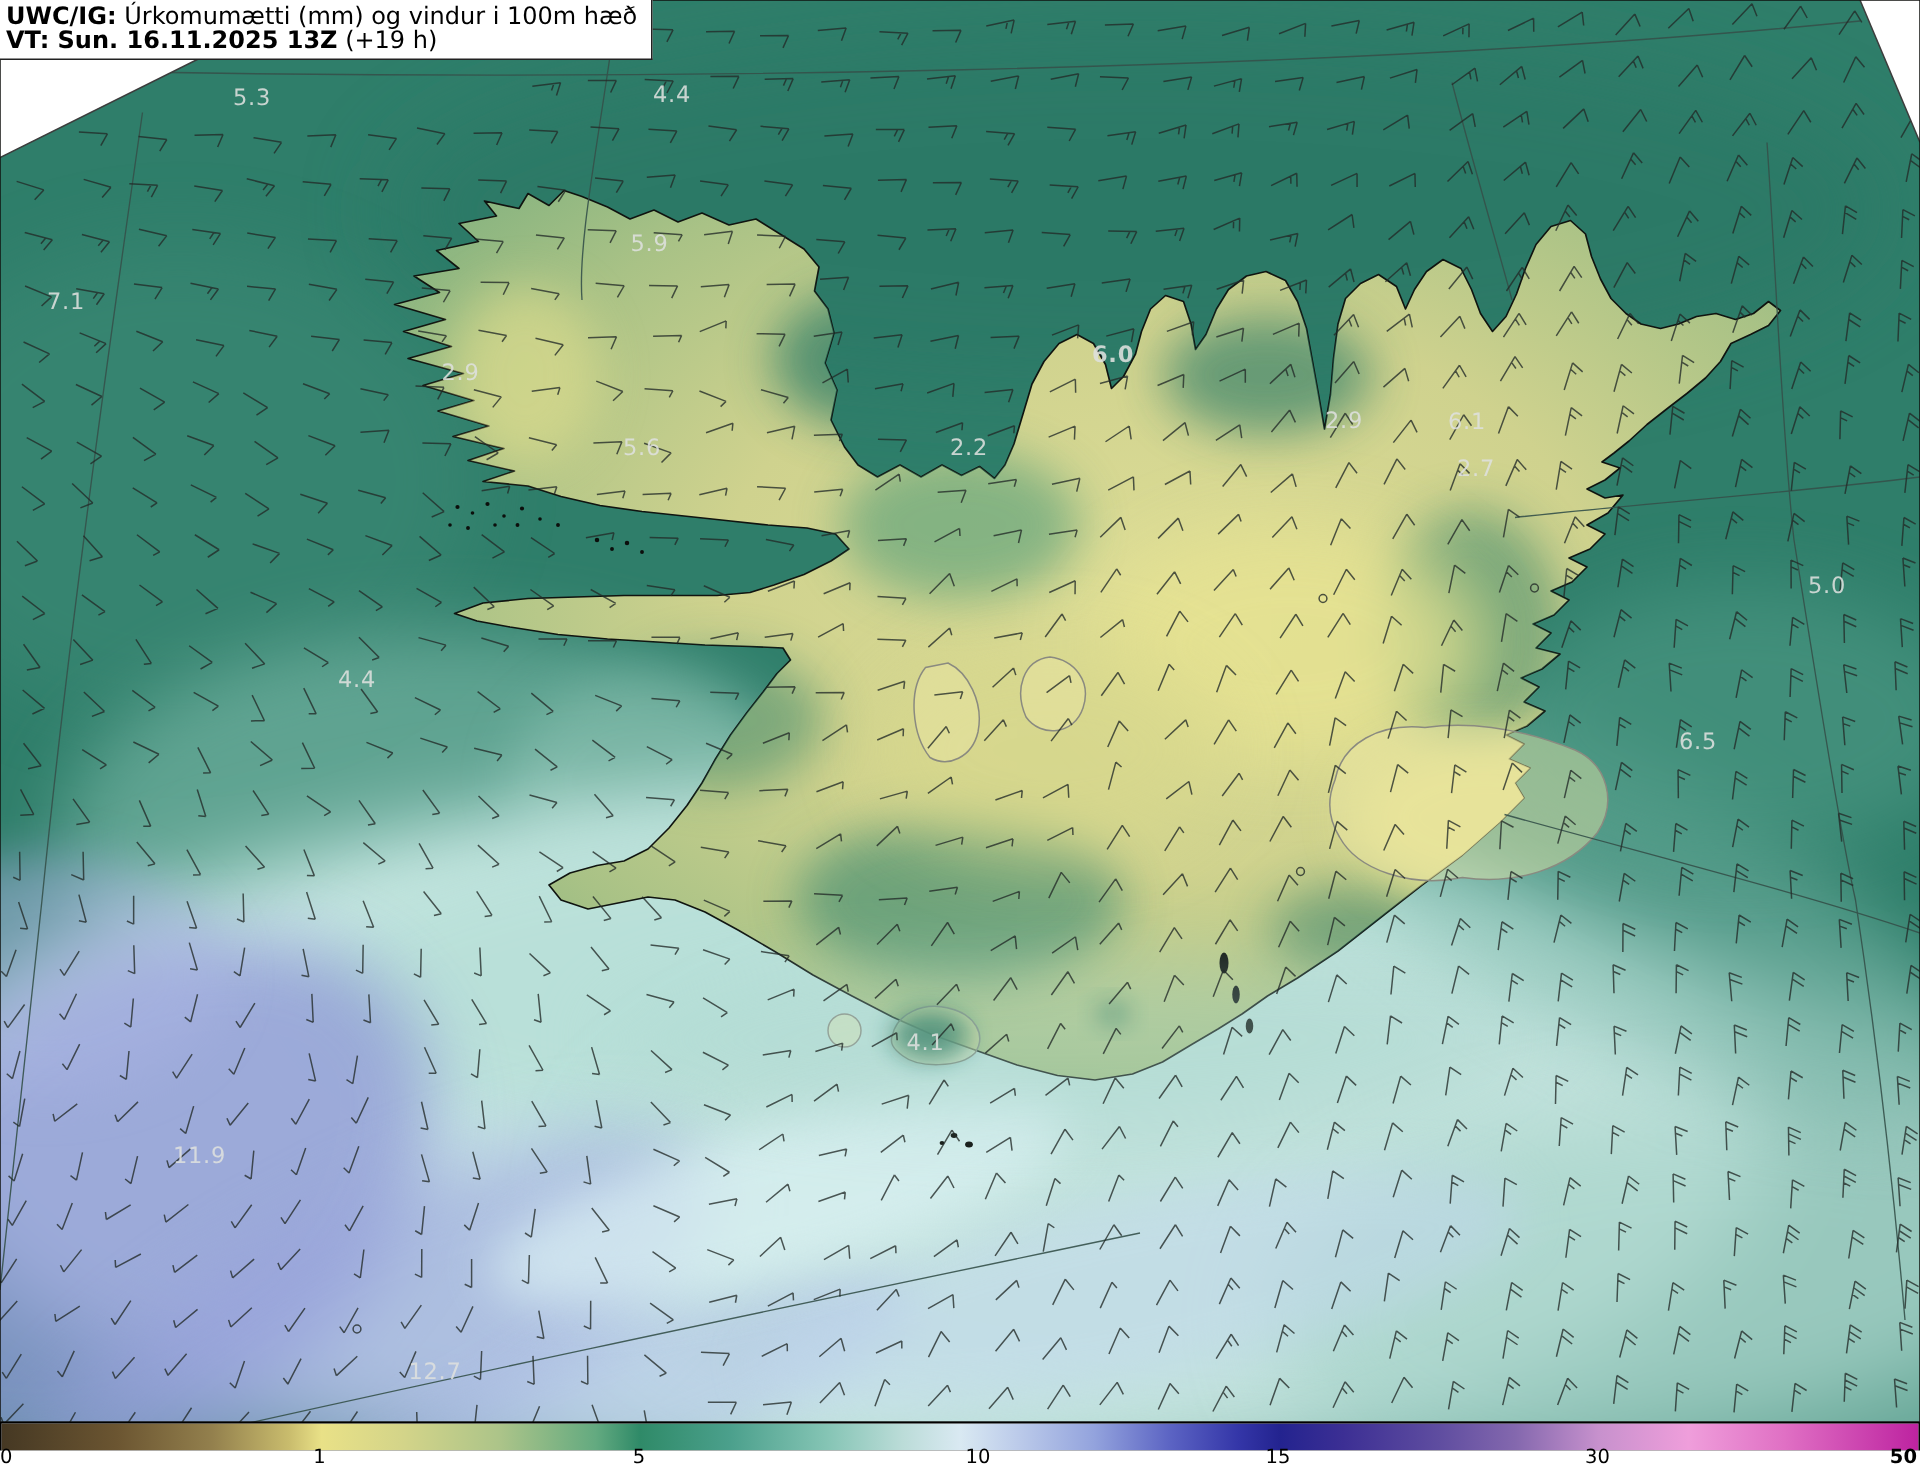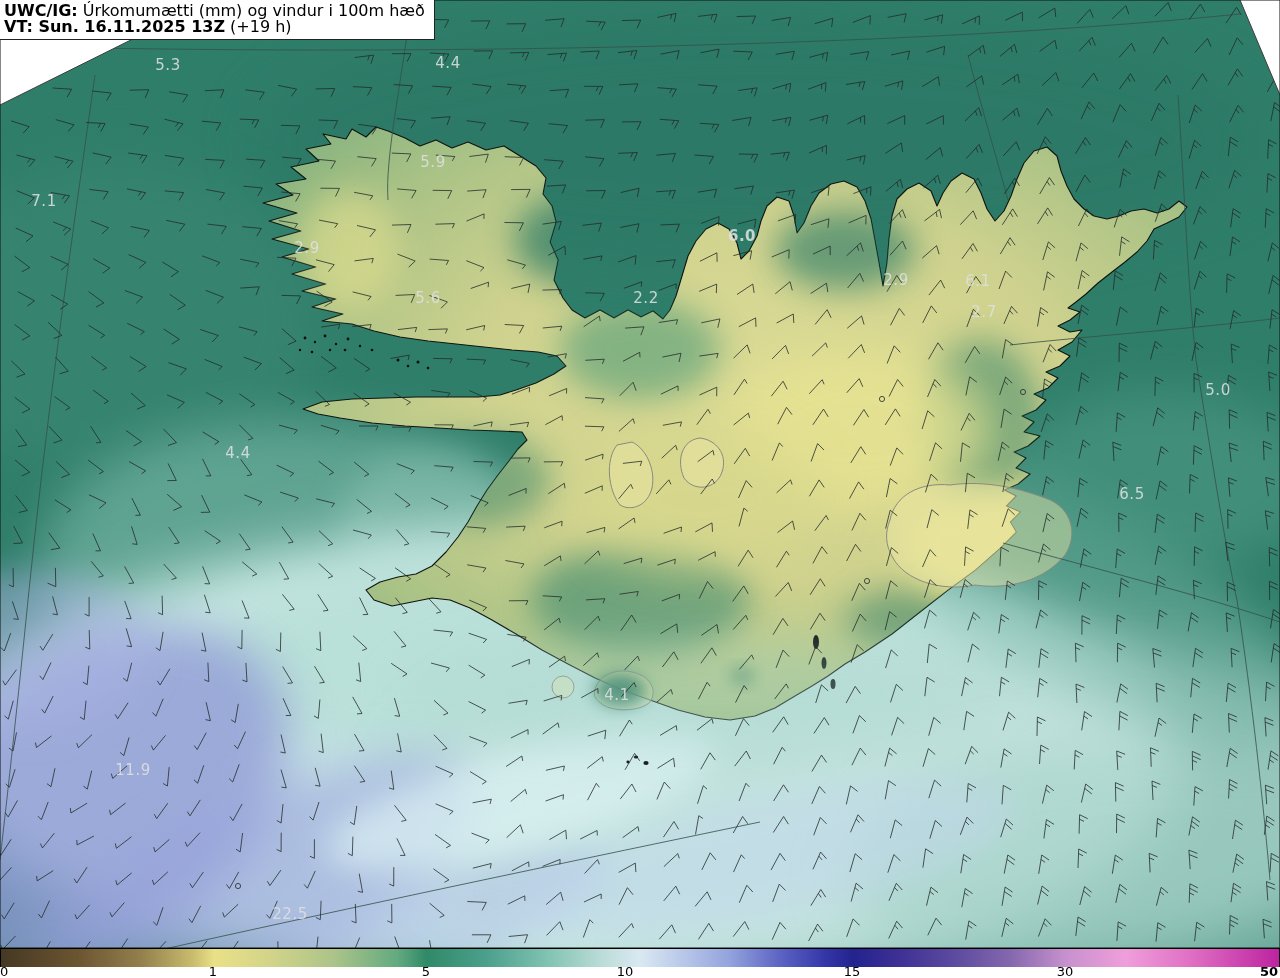--- a/index.html
+++ b/index.html
@@ -184,34 +184,34 @@
         <div class="plabel" style="left: 896px; top: 280px; color: rgba(222, 224, 222, 0.88);">2.9</div>
         <div class="plabel" style="left: 978px; top: 281px; color: rgba(222, 224, 222, 0.88);">6.1</div>
         <div class="plabel" style="left: 984px; top: 312px; color: rgba(222, 224, 222, 0.88); text-align: center;">2.7</div>
         <div class="plabel" style="left: 428px; top: 298px; color: rgba(222, 224, 222, 0.88);">5.6</div>
         <div class="plabel" style="left: 646px; top: 298px; color: rgba(222, 224, 222, 0.88);">2.2</div>
         <div class="plabel" style="left: 1218px; top: 390px; color: rgba(222, 224, 222, 0.88); text-align: right;">5.0</div>
         <div class="plabel" style="left: 238px; top: 453px; color: rgba(222, 224, 222, 0.88);">4.4</div>
         <div class="plabel" style="left: 1132px; top: 494px; color: rgba(222, 224, 222, 0.88); text-align: right;">6.5</div>
         <div class="plabel" style="left: 617px; top: 695px; color: rgba(222, 224, 222, 0.88);">4.1</div>
         <div class="plabel" style="left: 133px; top: 770px; color: rgba(222, 224, 222, 0.88);">11.9</div>
-        <div class="plabel" style="left: 290px; top: 914px; color: rgba(222, 224, 222, 0.88);">22.5</div>
+        <div class="plabel" style="left: 290px; top: 914px; color: rgba(222, 224, 222, 0.88);">12.7</div>
       </div>
 
     <div id="titlebox">
       <div><b>UWC/IG:</b><span> Úrkomumætti (mm) og vindur i 100m hæð</span></div>
       <div><b>VT: Sun. 16.11.2025 13Z</b><span> (+19 h)</span></div>
     </div>
   </div>
 
   <div id="colorbar">
     <div id="cbGrad" style="background: linear-gradient(to right, rgb(69, 56, 35) 0%, rgb(107, 85, 49) 6%, rgb(147, 128, 77) 11%, rgb(201, 188, 109) 15%, rgb(233, 225, 135) 16.7%, rgb(211, 212, 137) 21%, rgb(172, 196, 137) 26%, rgb(99, 170, 128) 31%, rgb(47, 138, 104) 33.3%, rgb(75, 160, 140) 38%, rgb(132, 196, 180) 43%, rgb(187, 220, 216) 47%, rgb(217, 233, 242) 50%, rgb(188, 203, 234) 53%, rgb(147, 163, 221) 57%, rgb(91, 99, 195) 61%, rgb(52, 54, 168) 64.5%, rgb(35, 35, 143) 66.7%, rgb(60, 47, 148) 70%, rgb(95, 77, 160) 75%, rgb(132, 104, 174) 79%, rgb(199, 145, 205) 83.3%, rgb(239, 158, 219) 88%, rgb(224, 112, 196) 93%, rgb(189, 35, 160) 100%);"></div>
     <div id="cbTicks">
         <span class="cbtick first" style="left: 0px;">0</span>
         <span class="cbtick" style="left: 213px;">1</span>
         <span class="cbtick" style="left: 426px;">5</span>
-        <span class="cbtick" style="left: 625px;">10</span>
+        <span class="cbtick" style="left: 652px;">10</span>
         <span class="cbtick" style="left: 852px;">15</span>
         <span class="cbtick" style="left: 1065px;">30</span>
         <span class="cbtick last" style="left: 1278px;">50</span>
       </div>
   </div>
 </div>
 
 </body></html>

